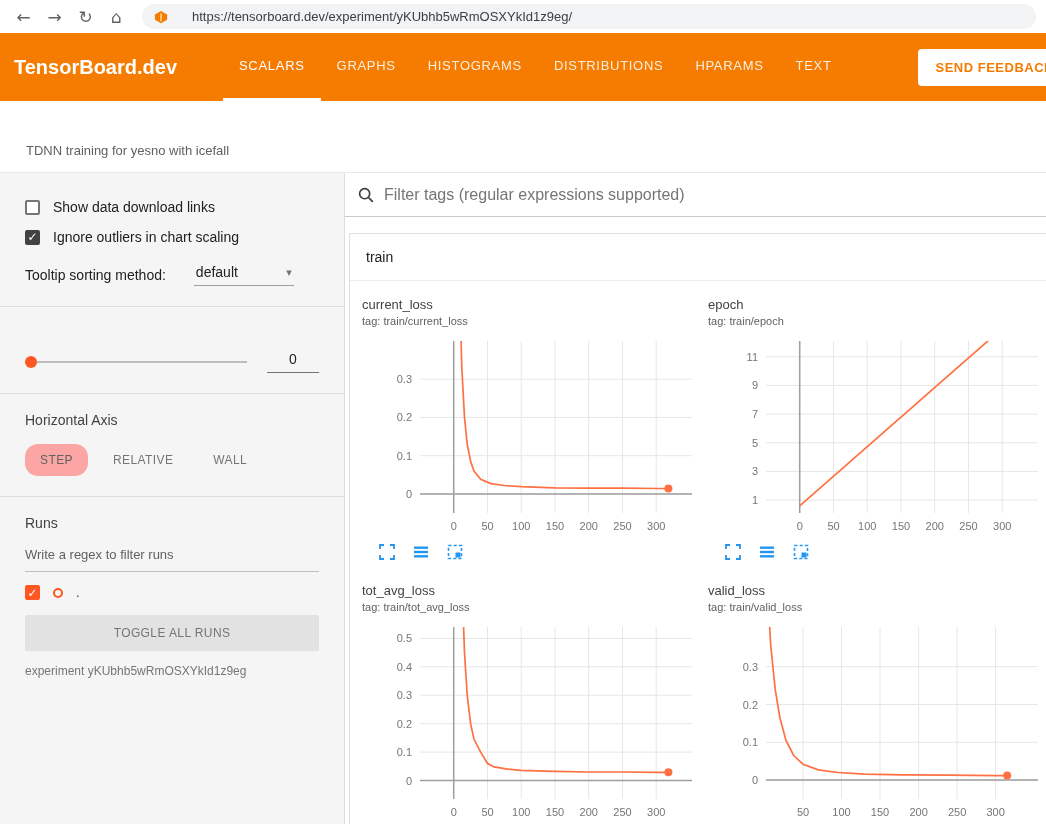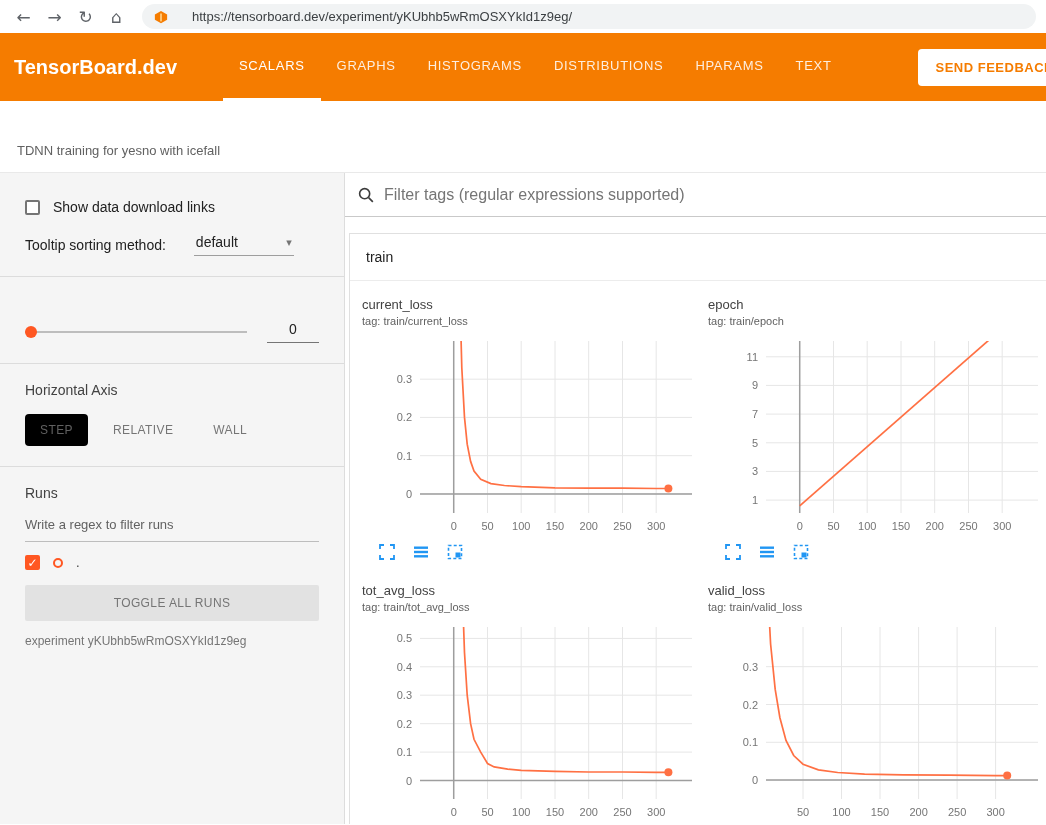--- a/index.html
+++ b/index.html
@@ -14,21 +14,21 @@
 
 
 .app-header{height:68px;background:#f57c00;display:flex;align-items:stretch;padding:0 0 0 14px;overflow:hidden;white-space:nowrap}
 .logo{color:#fff;font-size:20px;font-weight:bold;margin-right:46px;align-self:center;cursor:pointer}
 .tabs{display:flex;align-items:stretch}
 .tab{display:flex;align-items:center;padding:0 16px;color:rgba(255,255,255,.87);font-size:13px;letter-spacing:.7px;border-bottom:3px solid transparent;cursor:pointer}
 .tab.active{color:#fff;border-bottom-color:#fff}
 .feedback-btn{margin-left:auto;margin-right:-26px;align-self:center;background:#fff;color:#f57c00;border:none;border-radius:4px;font-size:13px;font-weight:bold;letter-spacing:.5px;padding:11px 18px;cursor:pointer;font-family:inherit;flex-shrink:0}
 
 
-.subheader{height:72px;background:#fff;display:flex;align-items:flex-end;padding:0 0 14px 17px;border-bottom:1px solid #e9e9e9}
+.subheader{height:72px;background:#fff;display:flex;align-items:flex-end;padding:0 0 14px 26px;border-bottom:1px solid #e9e9e9}
 .exp-title{font-size:13px;color:#616161}
 
 
 .content{display:flex;height:651px}
 .sidebar{width:345px;flex-shrink:0;background:#f5f5f5;border-right:1px solid #ddd;overflow:hidden}
 .sb-section{padding:26px 25px 20px}
 .sb-section.tight{padding-top:18px}
 .sb-divider{height:1px;background:#dcdcdc}
 
 
@@ -44,21 +44,21 @@
 .select-value{font-size:14px;color:#212121}
 .caret{color:#757575;font-size:11px;font-family:"DejaVu Sans",sans-serif}
 .sb-label{font-size:14px;color:#424242}
 .slider-row{display:flex;align-items:center;gap:20px;margin-top:26px}
 .slider{position:relative;flex:1;height:14px;cursor:pointer}
 .slider-track{position:absolute;left:0;right:0;top:6px;height:2px;background:#bdbdbd}
 .slider-knob{position:absolute;left:0;top:1px;width:12px;height:12px;border-radius:50%;background:#ff5722;cursor:pointer}
 .slider-value{width:52px;text-align:center;font-size:14px;color:#212121;border-bottom:1px solid #757575;padding-bottom:5px;cursor:text}
 .axis-btns{display:flex;align-items:center;gap:10px;margin-top:16px}
 .axis-btn{border:none;background:transparent;color:#757575;font-size:12px;letter-spacing:.4px;padding:9px 15px;cursor:pointer;font-family:inherit}
-.axis-btn.selected{background:#000000;border-radius:4px;color:#616161}
+.axis-btn.selected{background:#fca5a5;border-radius:13px;color:#616161}
 .runs-filter{display:block;width:100%;border:none;border-bottom:1px solid #bdbdbd;background:transparent;outline:none;font-size:13px;color:#212121;padding:8px 0 9px;margin-top:8px;font-family:inherit}
 .runs-filter::placeholder{color:#616161}
 .run-row{display:flex;align-items:center;gap:13px;margin-top:13px;cursor:pointer}
 .run-circle{width:10px;height:10px;border:2px solid #ff5722;border-radius:50%;flex-shrink:0}
 .run-name{font-size:13px;color:#424242}
 .toggle-runs{display:block;width:100%;margin-top:15px;background:#e2e2e2;border:none;border-radius:2px;color:#757575;font-size:12px;letter-spacing:.4px;padding:11px 0;cursor:pointer;font-family:inherit}
 .exp-label{font-size:12px;color:#757575;margin-top:13px}
 
 
 .main{flex:1;background:#fff;overflow:hidden;display:flex;flex-direction:column}
@@ -112,20 +112,24 @@
   <div class="exp-title">TDNN training for yesno with icefall</div>
 </div>
 
 <div class="content">
 
   <aside class="sidebar">
     <div class="sb-section">
       <div class="cb-row">
         <span class="checkbox"></span>
         <span class="cb-label">Show data download links</span>
+      </div>
+      <div class="cb-row">
+        <span class="checkbox checked"></span>
+        <span class="cb-label">Ignore outliers in chart scaling</span>
       </div>
       <div class="tooltip-row">
         <span class="ts-label">Tooltip sorting method:</span>
         <span class="select">
           <span class="select-value">default</span>
           <span class="caret">▾</span>
         </span>
       </div>
     </div>
 

